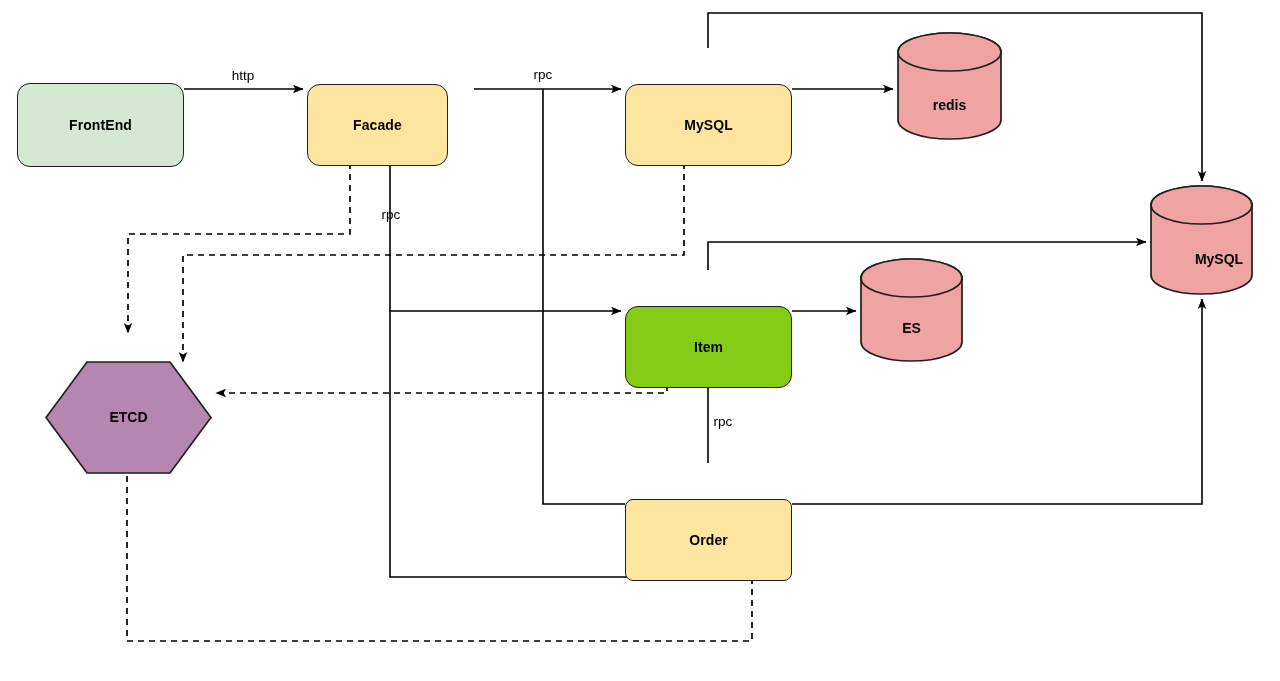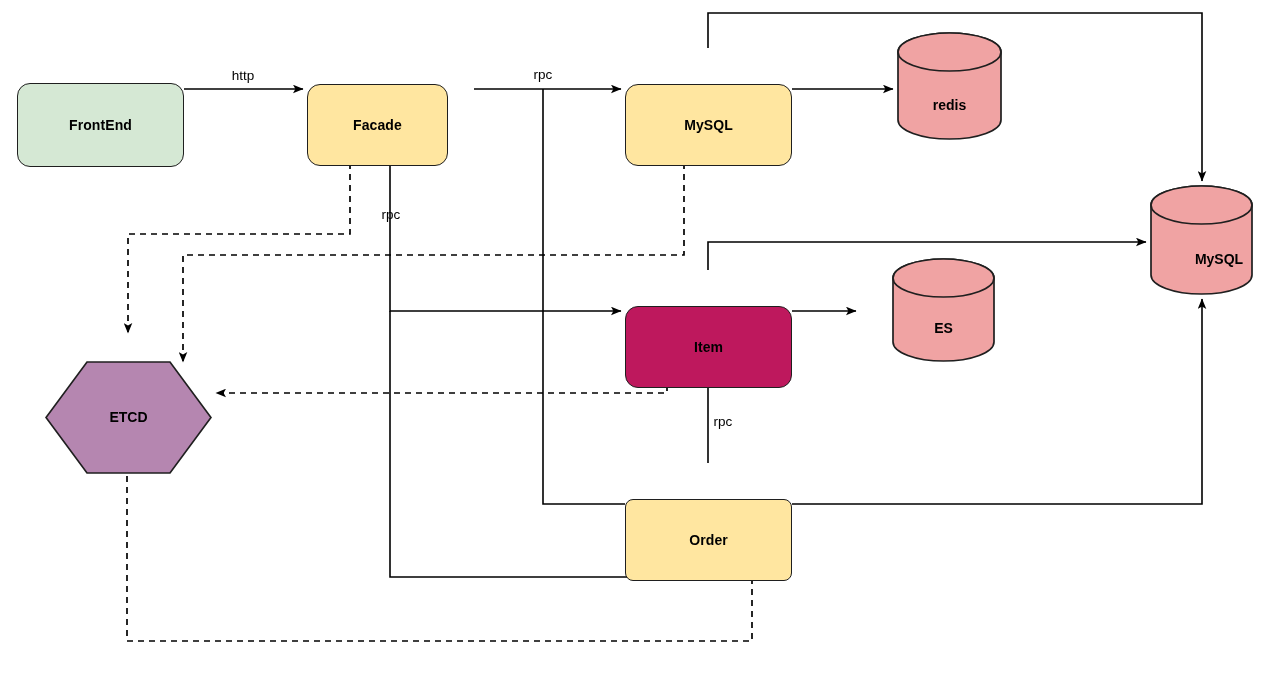--- a/index.html
+++ b/index.html
@@ -146,34 +146,34 @@
   <div id="nodes-layer">
       <div class="node-shape node-rect" style="left: 17px; top: 47px; width: 167px; height: 84px; background: rgb(213, 232, 212); border-color: rgb(31, 31, 31);">
         <span class="node-label">FrontEnd</span>
       </div>
       <div class="node-shape node-rect" style="left: 307px; top: 48px; width: 141px; height: 82px; background: rgb(255, 230, 160); border-color: rgb(31, 31, 31);">
         <span class="node-label">Facade</span>
       </div>
       <div class="node-shape node-rect" style="left: 625px; top: 48px; width: 167px; height: 82px; background: rgb(255, 230, 160); border-color: rgb(31, 31, 31);">
         <span class="node-label">MySQL</span>
       </div>
-      <div class="node-shape node-rect" style="left: 625px; top: 270px; width: 167px; height: 82px; background: #be185d; border-color: rgb(31, 31, 31);">
+      <div class="node-shape node-rect" style="left: 625px; top: 270px; width: 167px; height: 82px; background: #84cc16; border-color: rgb(31, 31, 31);">
         <span class="node-label">Item</span>
       </div>
       <div class="node-shape node-rect" style="left: 625px; top: 463px; width: 167px; height: 82px; background: rgb(255, 230, 160); border-color: rgb(31, 31, 31); border-radius: 8px;">
         <span class="node-label">Order</span>
       </div>
       <div class="cyl" style="left: 897px; top: 32px; width: 105px; height: 108px;">
         <svg width="105" height="108" viewBox="0 0 105 108">
           <path d="M 1 20 L 1 88 A 51.5 19 0 0 0 104 88 L 104 20 A 51.5 19 0 0 0 1 20 Z" fill="#f0a3a3" stroke="#1f1f1f" stroke-width="1.7"></path>
           <ellipse cx="52.5" cy="20" rx="51.5" ry="19" fill="#f0a3a3" stroke="#1f1f1f" stroke-width="1.7"></ellipse>
         </svg>
         <div class="cyl-label" style="top: 65px;">redis</div>
       </div>
-      <div class="cyl" style="left: 892px; top: 258px; width: 103px; height: 104px;">
+      <div class="cyl" style="left: 860px; top: 258px; width: 103px; height: 104px;">
         <svg width="103" height="104" viewBox="0 0 103 104">
           <path d="M 1 20 L 1 84 A 50.5 19 0 0 0 102 84 L 102 20 A 50.5 19 0 0 0 1 20 Z" fill="#f0a3a3" stroke="#1f1f1f" stroke-width="1.7"></path>
           <ellipse cx="51.5" cy="20" rx="50.5" ry="19" fill="#f0a3a3" stroke="#1f1f1f" stroke-width="1.7"></ellipse>
         </svg>
         <div class="cyl-label" style="top: 62px;">ES</div>
       </div>
       <div class="cyl" style="left: 1150px; top: 185px; width: 94px; height: 110px; padding-left: 44px;">
         <svg width="103" height="110" viewBox="0 0 103 110">
           <path d="M 1 20 L 1 90 A 50.5 19 0 0 0 102 90 L 102 20 A 50.5 19 0 0 0 1 20 Z" fill="#f0a3a3" stroke="#1f1f1f" stroke-width="1.7"></path>
           <ellipse cx="51.5" cy="20" rx="50.5" ry="19" fill="#f0a3a3" stroke="#1f1f1f" stroke-width="1.7"></ellipse>

